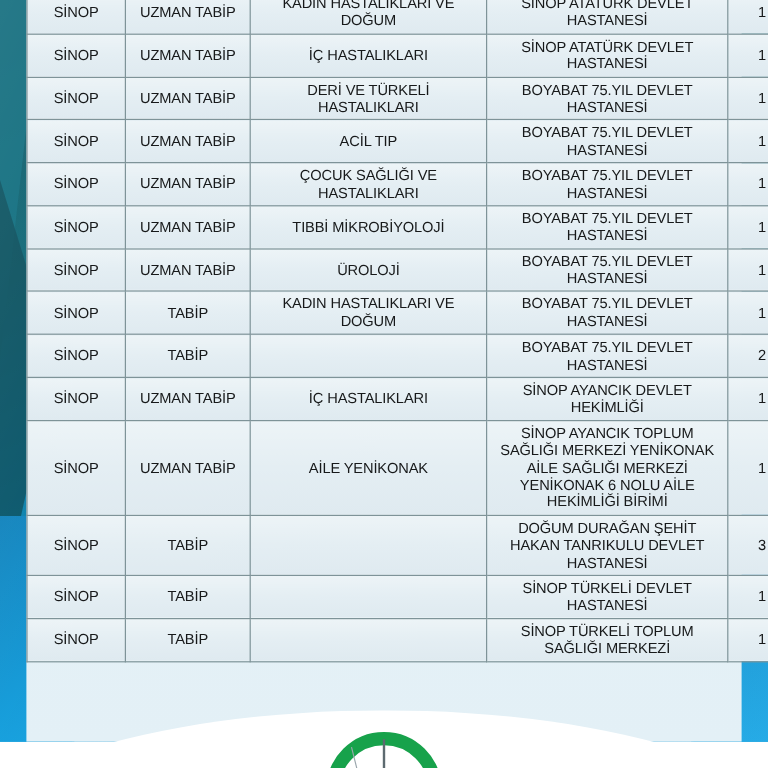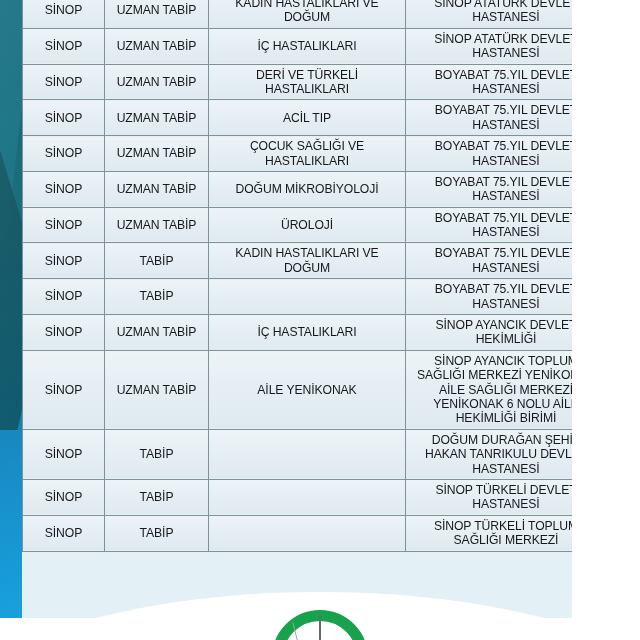--- a/index.html
+++ b/index.html
@@ -1,21 +1,21 @@
 <!DOCTYPE html>
 <html><head>
 <meta charset="utf-8">
 <style>
   html,body{margin:0;padding:0;}
   body{
     width:640px;height:640px;overflow:hidden;
     font-family:"Liberation Sans","DejaVu Sans",sans-serif;
     background:#ffffff;
   }
-  #stage{position:relative;width:572px;height:640px;overflow:hidden;background:#fff;}
+  #stage{position:relative;width:640px;height:640px;overflow:hidden;background:#fff;}
 
   
   .bg-base{
     position:absolute;left:0;top:0;width:640px;height:618px;
     background:linear-gradient(180deg,#0b5a66 0%,#0d6a7c 22%,#0f7fa4 48%,#1391c9 70%,#169fdd 100%);
   }
   .bg-facet{position:absolute;}
   .fl1{left:0;top:0;width:62px;height:618px;
        background:linear-gradient(160deg,#0a4f5c 0%,#0c6776 35%,#0e86b4 72%,#17a3e0 100%);}
   .fl2{left:0;top:0;width:0;height:0;
@@ -128,21 +128,21 @@
         <tr>
           <td class="c1">SİNOP</td>
           <td class="c2">UZMAN TABİP</td>
           <td class="c3">ÇOCUK SAĞLIĞI VE HASTALIKLARI</td>
           <td class="c4">BOYABAT 75.YIL DEVLET HASTANESİ</td>
           <td class="c5">1</td>
         </tr>
         <tr>
           <td class="c1">SİNOP</td>
           <td class="c2">UZMAN TABİP</td>
-          <td class="c3">DOĞUM MİKROBİYOLOJİ</td>
+          <td class="c3">TIBBİ MİKROBİYOLOJİ</td>
           <td class="c4">BOYABAT 75.YIL DEVLET HASTANESİ</td>
           <td class="c5">1</td>
         </tr>
         <tr>
           <td class="c1">SİNOP</td>
           <td class="c2">UZMAN TABİP</td>
           <td class="c3">ÜROLOJİ</td>
           <td class="c4">BOYABAT 75.YIL DEVLET HASTANESİ</td>
           <td class="c5">1</td>
         </tr>

